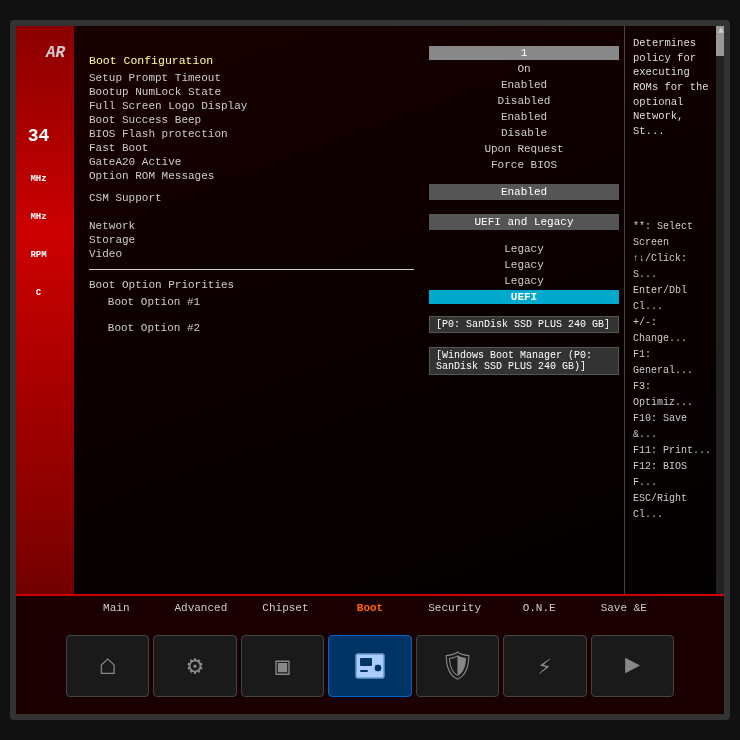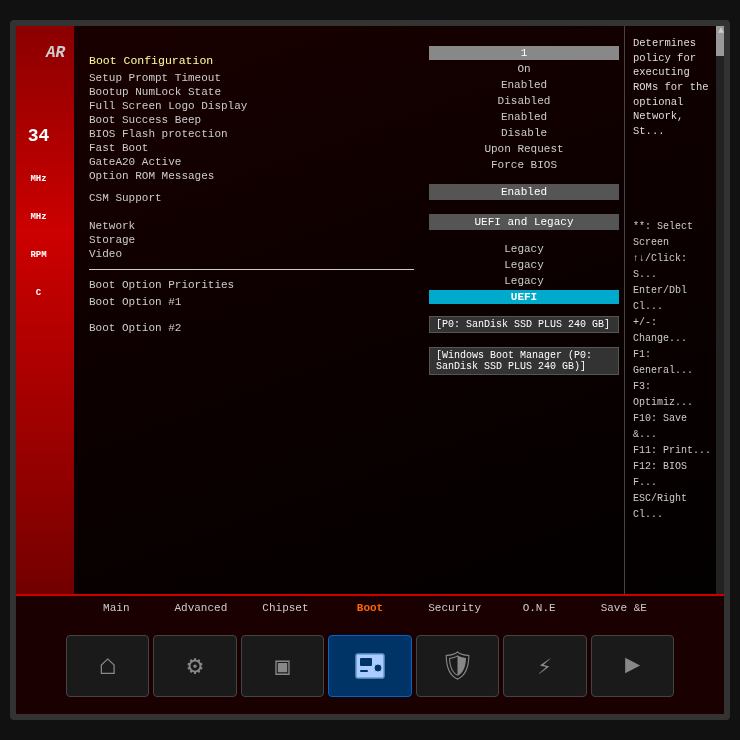--- a/index.html
+++ b/index.html
@@ -227,20 +227,21 @@
     .nav-icon.active-icon {
       background: #003366;
       border-color: #0066cc;
     }
     .boot-option-row {
       display: flex;
       align-items: flex-start;
       margin: 4px 0;
       font-size: 11px;
       color: #ccc;
+      text-align: center;
     }
     .boot-option-label {
       flex: 0 0 130px;
       color: #ccc;
     }
     .separator-line {
       height: 1px;
       background: #fff;
       margin: 8px 0;
       width: 100%;

